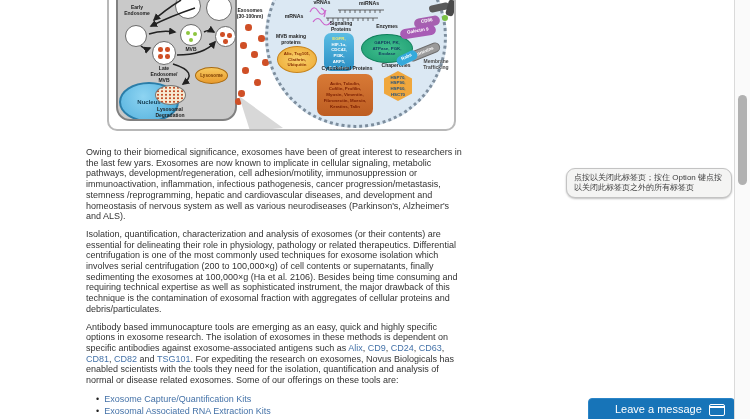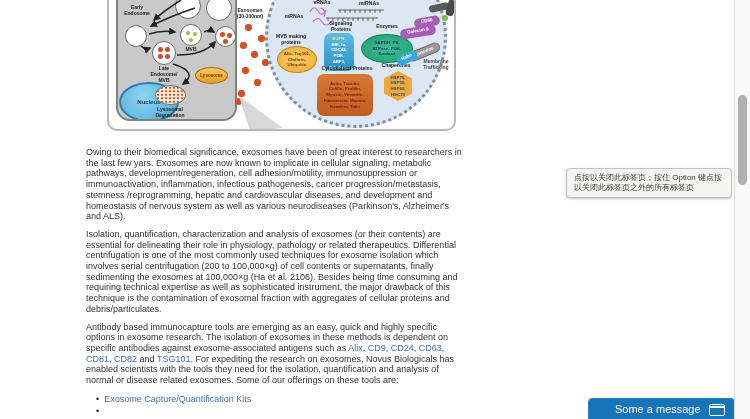--- a/index.html
+++ b/index.html
@@ -56,21 +56,21 @@
     font-size:9px; line-height:10.7px; color:#333; }
   .article p { margin:0 0 7px 0; }
   a.lnk { color:#4472a8; text-decoration:none; cursor:pointer; }
   ul.offers { list-style:none; margin-top:3px; padding-left:10px; }
   ul.offers li { line-height:12.7px; color:#333; }
   ul.offers li::before { content:"•"; color:#222; margin-right:5px; }
   ul.offers li a { color:#4472a8; text-decoration:none; cursor:pointer;margin-top:9px; }
 
   
   .tooltip { position:absolute; left:566px; top:168px; width:166px;
-    background:#f4f4f3; border:1px solid #c3c3c3; border-radius:4px;
+    background:#f4f4f3; border:1px solid #c3c3c3; border-radius:9px;
     box-shadow:0 1px 2px rgba(0,0,0,.25); padding:4px 7px;
     font-size:8px; line-height:10px; color:#3c3c3c; }
 
   
   .chat { position:absolute; left:588px; top:398px; width:147px; height:28px;
     background:#1774b8; border:1px solid #2a85c8; border-radius:4px; cursor:pointer; }
   .chat-label { position:absolute; left:26px; top:4px; color:#fff; font-size:11px; }
   .chat-icon { position:absolute; right:9px; top:5px; width:16px; height:12px;
     border:1.5px solid #fff; border-radius:2px; }
   .chat-icon div { position:absolute; left:0; right:0; top:1px; height:1.5px; background:#fff; }
@@ -232,29 +232,30 @@
   <div class="topmark" style="left:338px; top:58px; width:8px; height:16px; background:#4a4a4a; transform:rotate(15deg); border-radius:3px;"></div>
   <div class="dot" style="left:333px; top:73px; width:6px; height:6px; background:#7ac143;"></div>
 </div>
 
 <div class="article">
   <p>Owing to their biomedical significance, exosomes have been of great interest to researchers in the last few yars. Exosomes are now known to implicate in cellular signaling, metabolic pathways, development/regeneration, cell adhesion/motility, immunosuppression or immunoactivation, inflammation, infectious pathogenesis, cancer progression/metastasis, stemness /reprogramming, hepatic and cardiovascular diseases, and development and homeostasis of nervous system as well as various neurodiseases (Parkinson's, Alzheimer's and ALS).</p>
   <p>Isolation, quantification, characterization and analysis of exosomes (or their contents) are essential for delineating their role in physiology, pathology or related therapeutics. Differential centrifugation is one of the most commonly used techniques for exosome isolation which involves serial centrifugation (200 to 100,000×g) of cell contents or supernatants, finally sedimenting the exosomes at 100,000×g (Ha et al. 2106). Besides being time consuming and requiring technical expertise as well as sophisticated instrument, the major drawback of this technique is the contamination of exosomal fraction with aggregates of cellular proteins and debris/particulates.</p>
   <p><span>Antibody based immunocapture tools are emerging as an easy, quick and highly specific options in exosome research. The isolation of exosomes in these methods is dependent on specific antibodies against exosome-associated antigens such as </span><a class="lnk">Alix</a><span>, </span><a class="lnk">CD9</a><span>, </span><a class="lnk">CD24</a><span>, </span><a class="lnk">CD63</a><span>, </span><a class="lnk">CD81</a><span>, </span><a class="lnk">CD82</a><span> and </span><a class="lnk">TSG101</a><span>. For expediting the research on exosomes, Novus Biologicals has enabled scientists with the tools they need for the isolation, quantification and analysis of normal or disease related exosomes. Some of our offerings on these tools are:</span></p>
   <ul class="offers">
     <li><a>Exosome Capture/Quantification Kits</a></li>
+    <li><a>Exosomal Associated RNA Extraction Kits</a></li>
     <li></li>
 
   </ul>
 </div>
 
 <div class="tooltip">点按以关闭此标签页；按住 Option 键点按以关闭此标签页之外的所有标签页</div>
 
 <div class="chat">
-  <span class="chat-label">Some a message</span>
+  <span class="chat-label">Leave a message</span>
   <div class="chat-icon">
       <div></div>
     </div>
 </div>
 
 <div class="sb-track">
   <div class="sb-thumb"></div>
 </div>
 
 </body></html>

